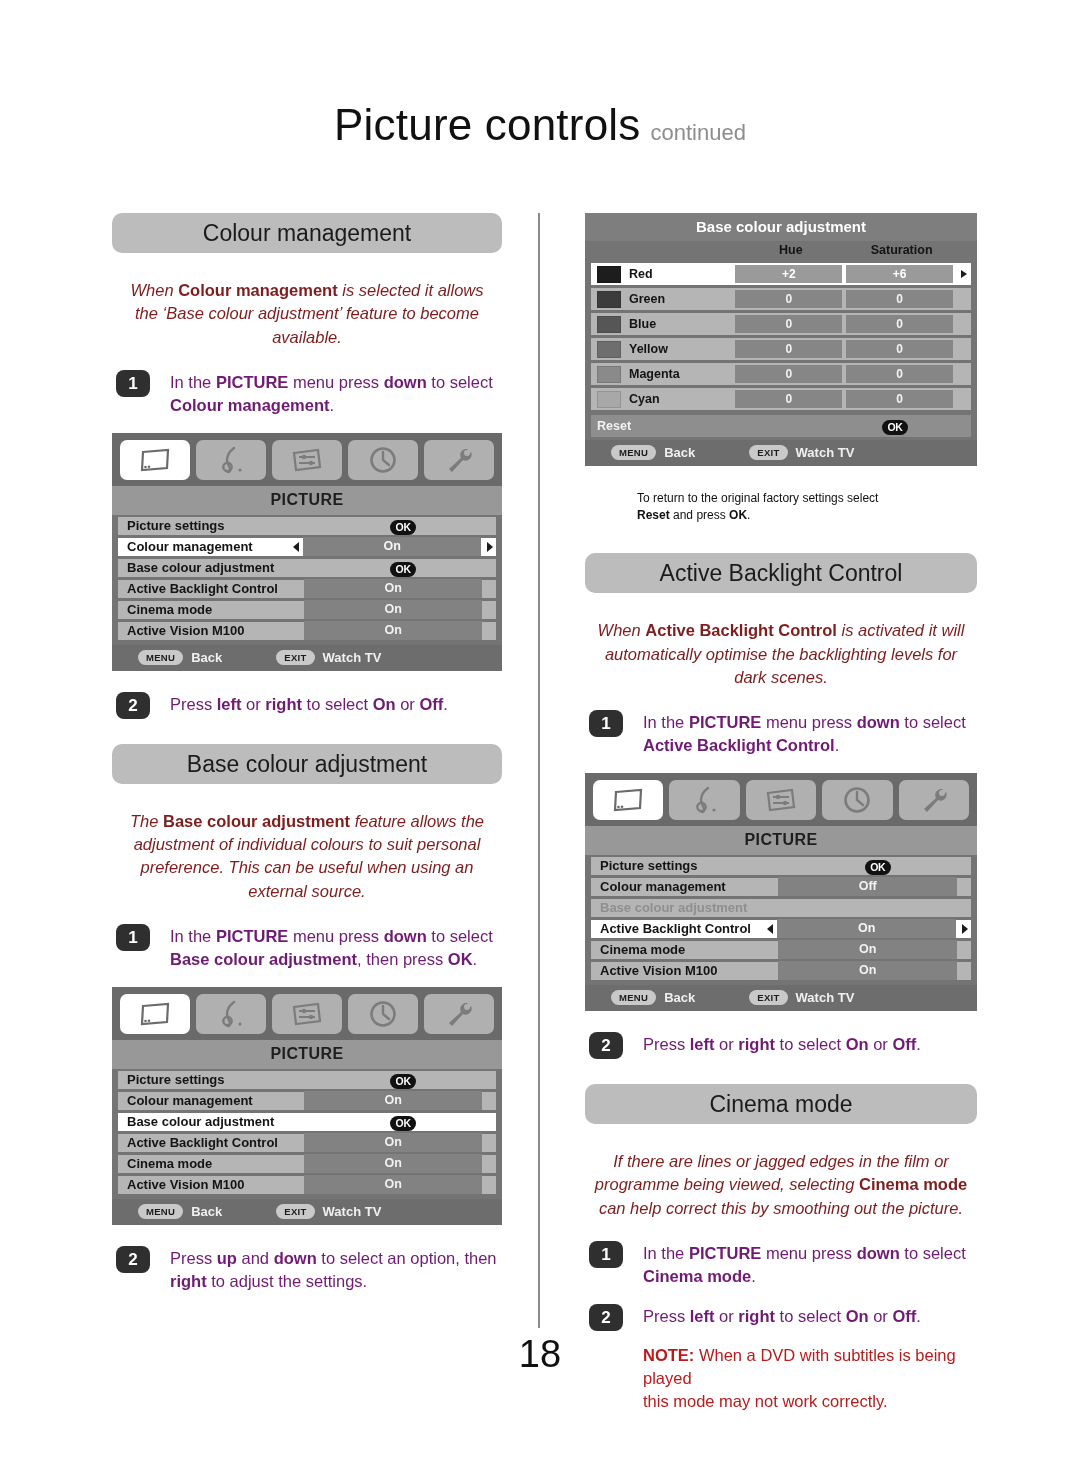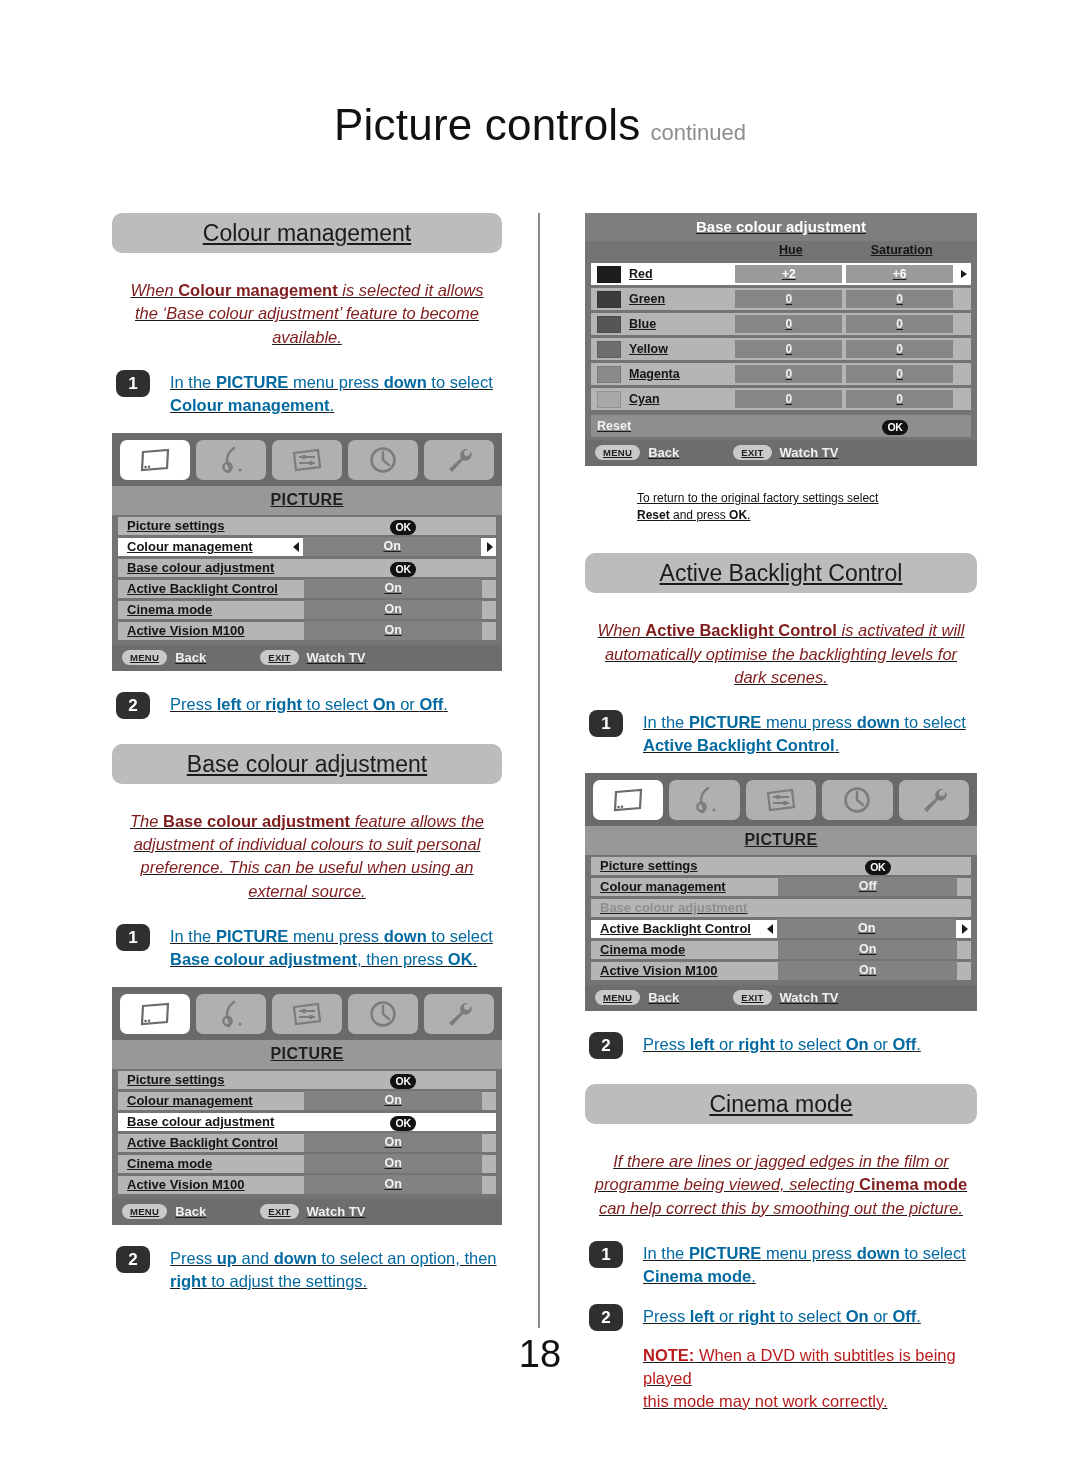--- a/index.html
+++ b/index.html
@@ -24,21 +24,21 @@
     vertical-align:baseline;
   }
 
   
   .divider{
     position:absolute; left:538px; top:213px; width:2px; height:1115px;
     background:#8a8a8a;
   }
 
   
-  .col{position:absolute; top:213px;text-decoration:underline;}
+  .col{position:absolute; top:213px;}
   .col-left{left:112px;  width:390px;}
   .col-right{left:585px; width:392px;}
 
   
   .pill{
     background:#bcbcbc; border-radius:10px;
     height:40px; line-height:40px; text-align:center;
     font-size:23px; color:#1b1b1b; font-weight:400;
     margin-bottom:26px;
   }
@@ -51,21 +51,21 @@
   .intro b{font-style:normal;font-weight:bold;}
 
   
   .step{position:relative; padding-left:58px; margin-bottom:16px;}
   .step .num{
     position:absolute; left:4px; top:-1px;
     width:34px;height:27px; border-radius:8px;
     background:#2f2f2f; color:#fff; font-weight:bold; font-size:17px;
     text-align:center; line-height:27px;
   }
-  .step .txt{font-size:16.5px; line-height:1.38; color:#0369a1;}
+  .step .txt{font-size:16.5px; line-height:1.38; color:#701a75;}
   .step .txt b{font-weight:bold;}
 
   .plain{font-size:12px;line-height:1.38;color:#111;margin:0 0 14px 58px;}
   .plain b{font-weight:bold;}
 
   .note{font-size:16.5px;line-height:1.38;color:#b91c1c;margin:14px 0 2px 58px;}
   .note b{font-weight:bold;}
 
   
   .osd{
@@ -112,21 +112,21 @@
   .arrow-l,.arrow-r{
     width:0;height:0;border-top:5px solid transparent;border-bottom:5px solid transparent;
     flex:0 0 auto;
   }
   .arrow-l{border-right:6px solid #1b1b1b;margin-right:4px;}
   .arrow-r{border-left:6px solid #1b1b1b;margin-left:2px;margin-right:3px;}
   .arrow-spacer{width:10px;flex:0 0 auto;}
 
   .osd-foot{
     background:#6d6d6d; display:flex; 
-    padding:5px 0 6px 10px; gap:8px;
+    padding:5px 0 6px 26px; gap:8px;
   }
   .keycap{
     display:inline-block;background:#c9c9c9;color:#1c1c1c;
     font-size:9.5px;font-weight:bold;border-radius:9px;
     padding:2px 8px 2px 8px;letter-spacing:.3px;
   }
   .foot-txt{color:#f0f0f0;font-size:13px;font-weight:bold;}
   .foot-gap{width:38px;}
 
   

